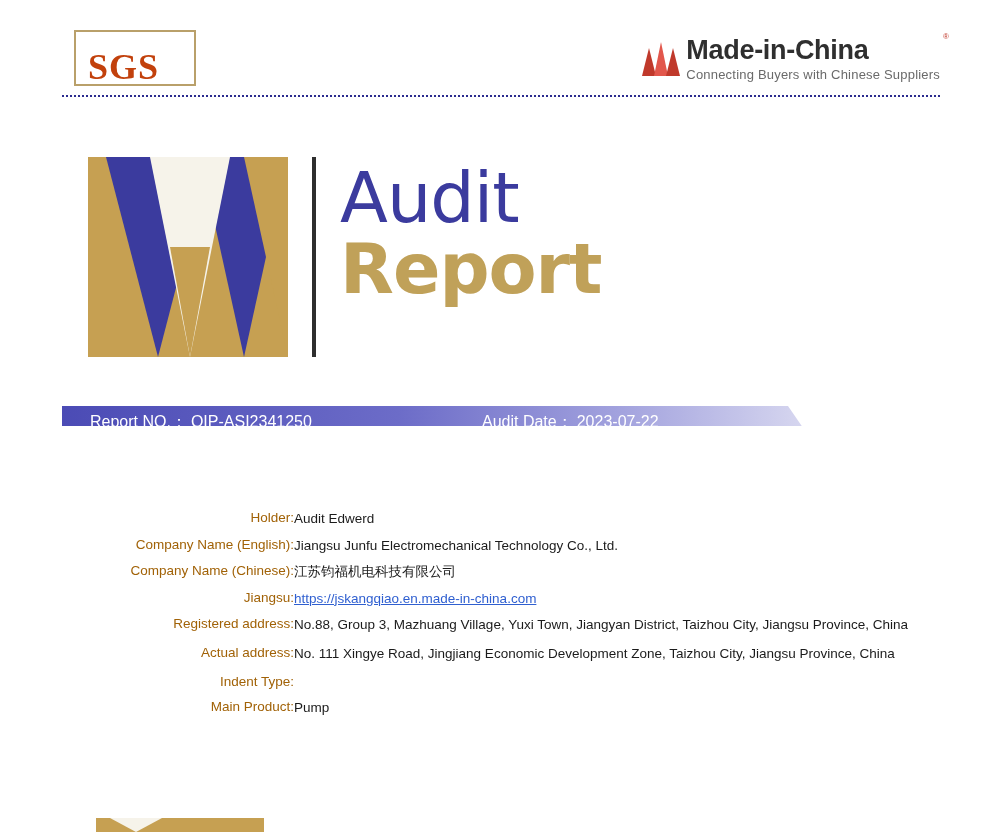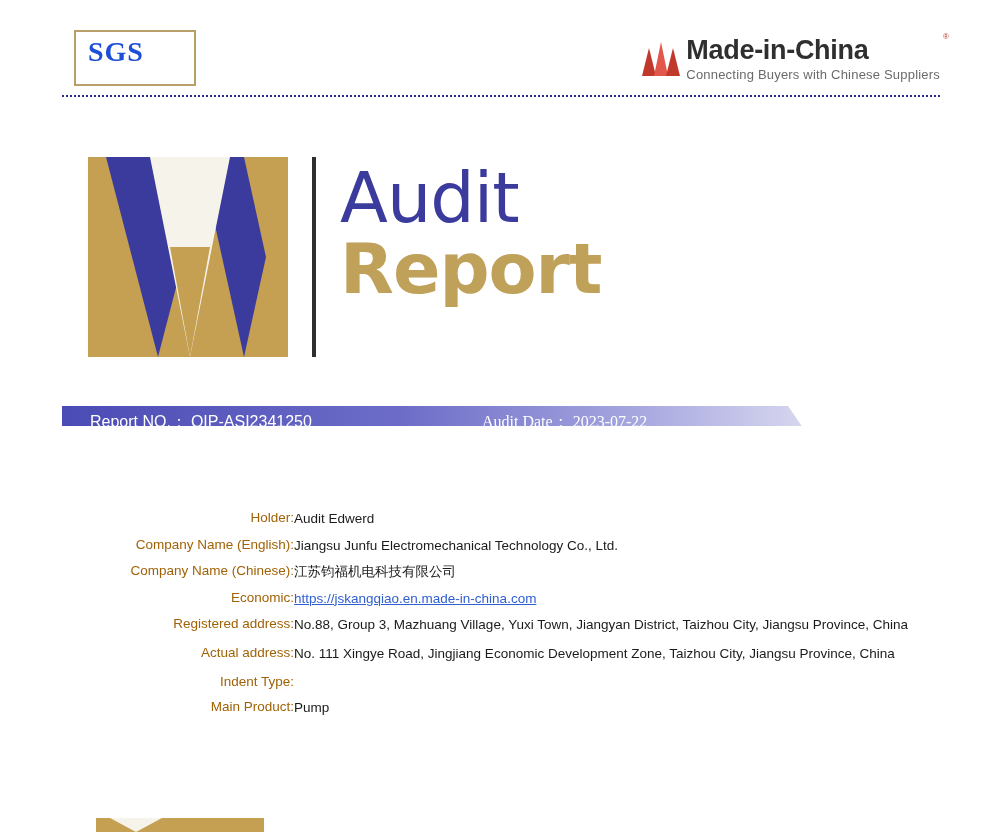--- a/index.html
+++ b/index.html
@@ -33,26 +33,26 @@
   .sgs-logo {
     position: absolute;
     left: 12px;
     top: 2px;
     width: 122px;
     height: 56px;
   }
   .sgs-text {
     position: absolute;
     left: 14px;
-    top: 6px;
+    top: 16px;
     font-family: "Liberation Serif", serif;
     font-weight: bold;
-    font-size: 28px;
+    font-size: 36px;
     letter-spacing: 1px;
-    color: #1d4ed8;
+    color: #c2410c;
   }
   .sgs-rule-top {
     position: absolute;
     left: 0;
     top: 0;
     width: 122px;
     height: 2px;
     background: #b9a06a;
   }
   .sgs-rule-bottom {
@@ -255,21 +255,20 @@
     top: 6px;
     font-size: 16px;
   }
   .banner-report-no .lbl { }
   .banner-report-no .val { margin-left: 4px; }
   .banner-audit-date {
     position: absolute;
     left: 420px;
     top: 6px;
     font-size: 16px;
-    font-family: Liberation Serif, serif;
   }
   .banner-audit-date .val { margin-left: 4px; }
 
   
   .info {
     position: absolute;
     left: 94px;
     top: 508px;
     width: 820px;
     font-size: 13.5px;
@@ -396,21 +395,21 @@
       <div class="info-label">Company Name (English):</div>
       <div class="info-value">Jiangsu Junfu Electromechanical Technology Co., Ltd.</div>
     </div>
 
     <div class="info-row tight">
       <div class="info-label">Company Name (Chinese):</div>
       <div class="info-value">江苏钧福机电科技有限公司</div>
     </div>
 
     <div class="info-row tight">
-      <div class="info-label">Economic:</div>
+      <div class="info-label">Jiangsu:</div>
       <a class="info-value link" href="#">https://jskangqiao.en.made-in-china.com</a>
     </div>
 
     <div class="info-row">
       <div class="info-label">Registered address:</div>
       <div class="info-value">No.88, Group 3, Mazhuang Village, Yuxi Town, Jiangyan District, Taizhou City, Jiangsu Province, China</div>
     </div>
 
     <div class="info-row">
       <div class="info-label">Actual address:</div>

